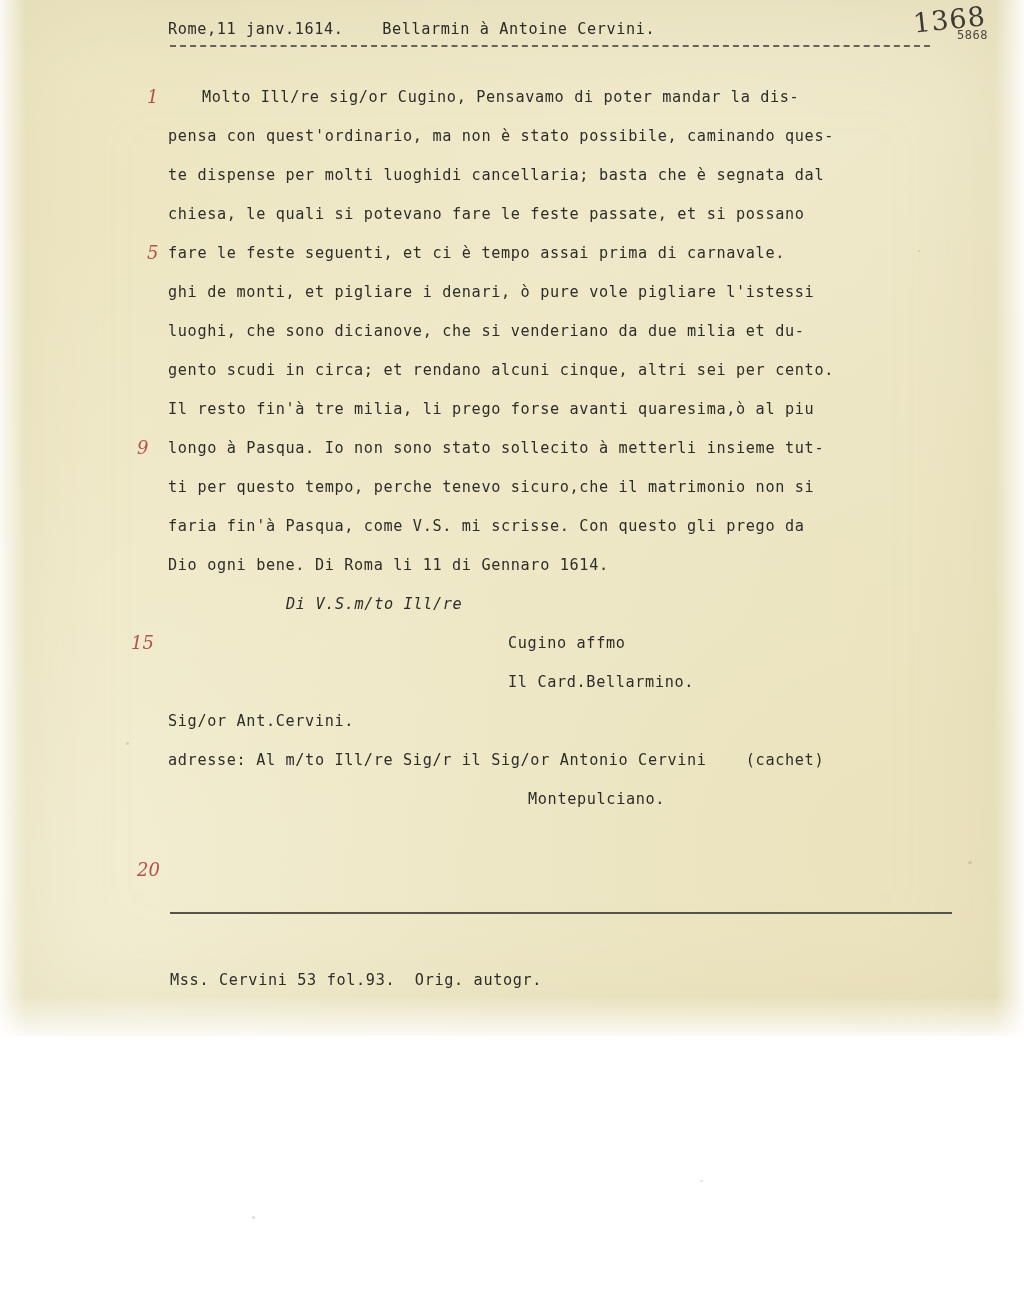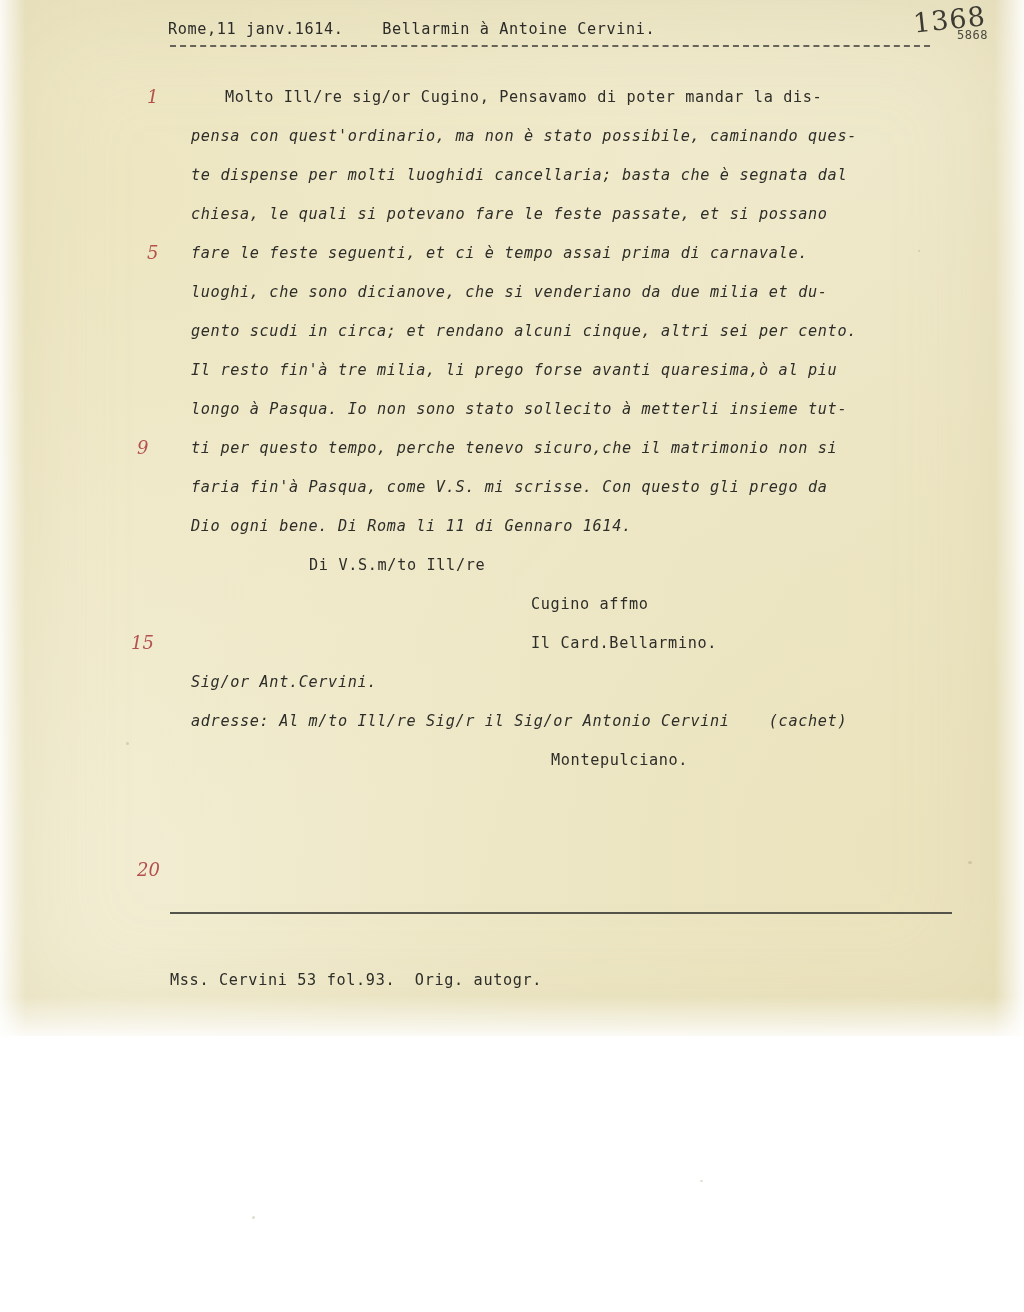--- a/index.html
+++ b/index.html
@@ -92,37 +92,36 @@
     color: #4a4840;
     letter-spacing: 0.5px;
   }
 
   
   .body-block {
     position: absolute;
     left: 168px;
     top: 78px;
     width: 820px;
-    margin-left: 23px;
   }
   .line {
     position: relative;
     height: 39px;
     line-height: 39px;
     white-space: pre;
     font-size: 15.2px;
     letter-spacing: 0.65px;
     color: #2d2d29;
   }
   .line.indent1 { padding-left: 34px; }
-  .line.center-1 { padding-left: 118px; }
+  .line.center-1 { padding-left: 118px; font-style: italic; }
   .line.center-2 { padding-left: 340px; }
   .line.center-3 { padding-left: 340px; }
   .line.center-4 { padding-left: 360px; }
-  .line.no-indent { padding-left: 0; font-style: italic; }
+  .line.no-indent { padding-left: 0; }
 
   
   .lnum {
     position: absolute;
     font-family: "DejaVu Serif", serif;
     font-size: 18px;
     color: #b2514e;
     font-style: italic;
     letter-spacing: 0;
   }
@@ -166,20 +165,21 @@
 
   <div class="archive-num">1368</div>
   <div class="archive-num-2">5868</div>
 
   <div class="body-block">
       <div class="line indent1">Molto Ill/re sig/or Cugino, Pensavamo di poter mandar la dis-</div>
       <div class="line no-indent">pensa con quest'ordinario, ma non è stato possibile, caminando ques-</div>
       <div class="line no-indent">te dispense per molti luoghidi cancellaria; basta che è segnata dal</div>
       <div class="line no-indent">chiesa, le quali si potevano fare le feste passate, et si possano</div>
       <div class="line no-indent">fare le feste seguenti, et ci è tempo assai prima di carnavale.</div>
+      <div class="line no-indent">ghi de monti, et pigliare i denari, ò pure vole pigliare l'istessi</div>
       <div class="line no-indent">luoghi, che sono dicianove, che si venderiano da due milia et du-</div>
       <div class="line no-indent">gento scudi in circa; et rendano alcuni cinque, altri sei per cento.</div>
       <div class="line no-indent">Il resto fin'à tre milia, li prego forse avanti quaresima,ò al piu</div>
       <div class="line no-indent">longo à Pasqua. Io non sono stato sollecito à metterli insieme tut-</div>
       <div class="line no-indent">ti per questo tempo, perche tenevo sicuro,che il matrimonio non si</div>
       <div class="line no-indent">faria fin'à Pasqua, come V.S. mi scrisse. Con questo gli prego da</div>
       <div class="line no-indent">Dio ogni bene. Di Roma li 11 di Gennaro 1614.</div>
       <div class="line center-1">Di V.S.m/to Ill/re</div>
       <div class="line center-2">Cugino affmo</div>
       <div class="line center-3">Il Card.Bellarmino.</div>

